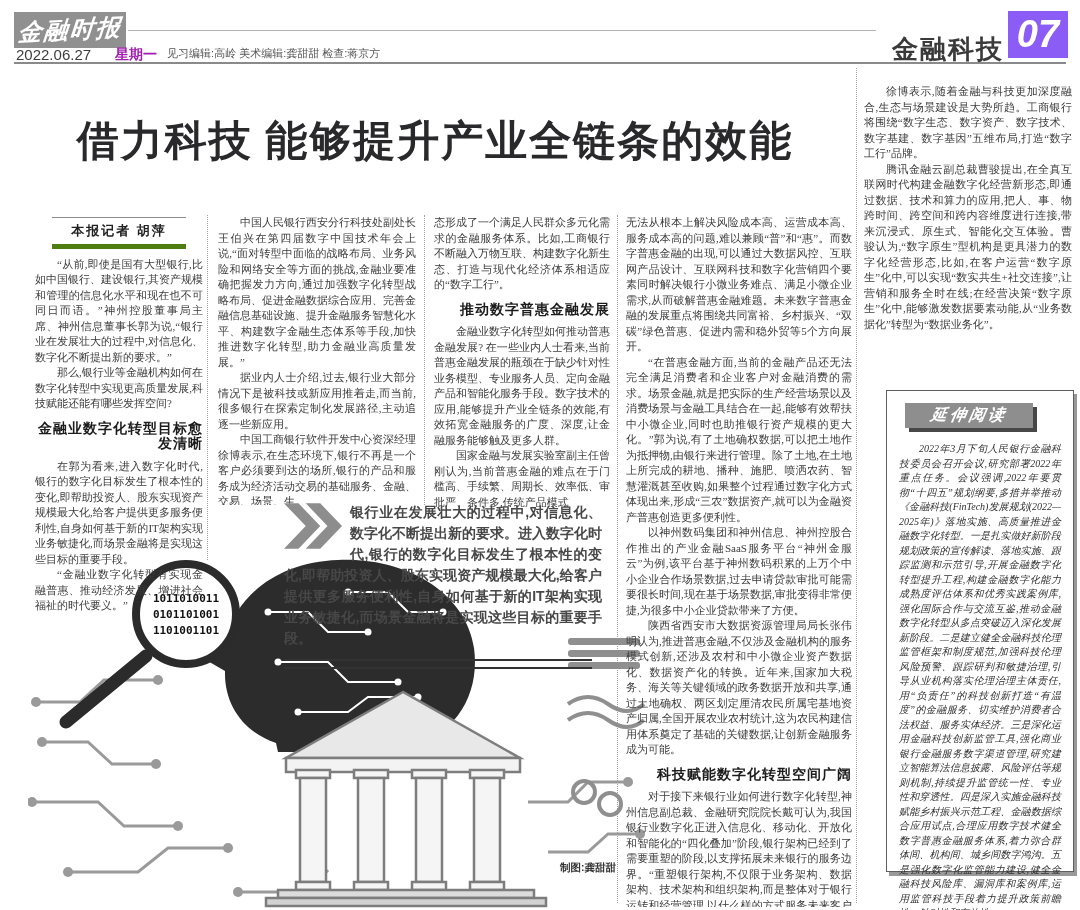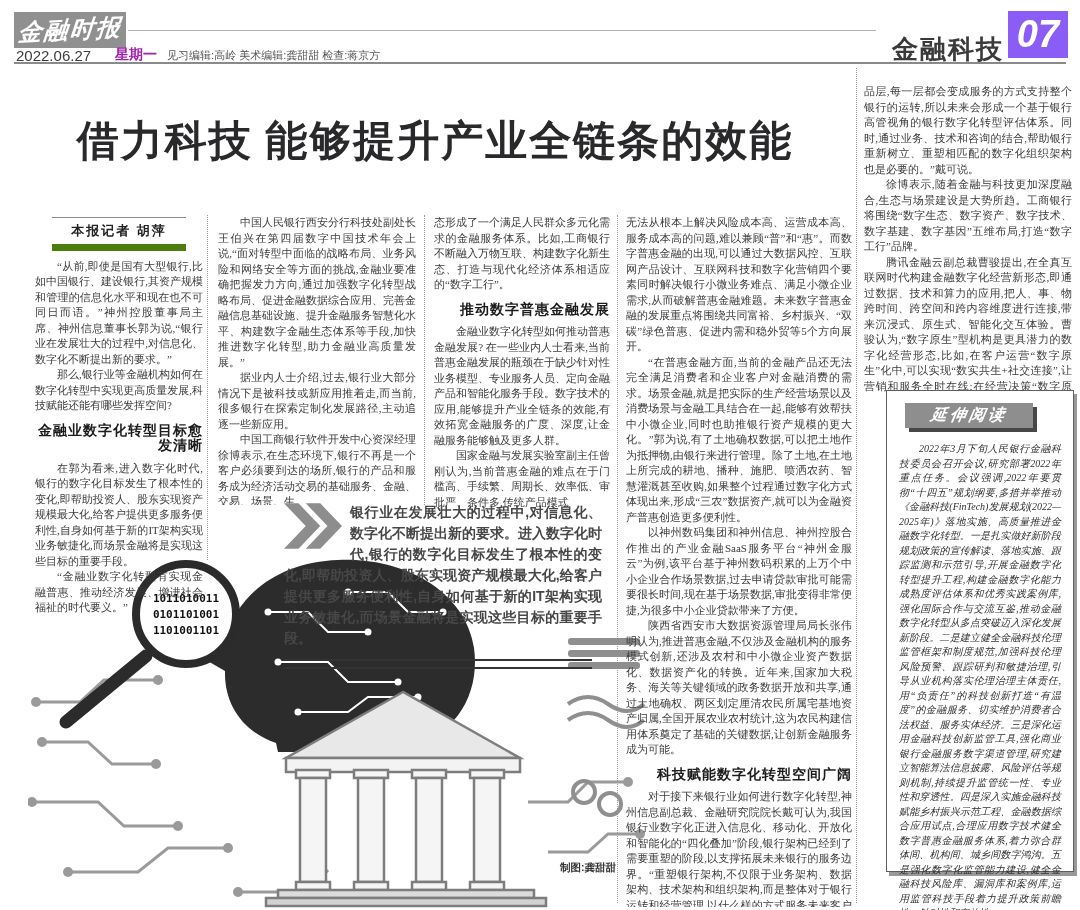--- a/index.html
+++ b/index.html
@@ -3,40 +3,40 @@
 <meta charset="utf-8">
 <style>
   html,body{margin:0;padding:0}
   body{width:1080px;height:910px;position:relative;background:#ffffff;overflow:hidden;
        font-family:"Liberation Serif",serif;color:#333}
   .abs{position:absolute}
   
   .logo-box{left:14px;top:12px;width:112px;height:36px;background:#909090;display:flex;align-items:center;justify-content:center}
   .logo-text{color:#fff;font-weight:bold;font-style:italic;font-size:24px;letter-spacing:2px;transform:rotate(-3deg) skewX(-8deg);font-family:"Liberation Serif",serif}
   .logo-line{left:128px;top:30px;width:748px;height:1px;background:#b3b3b3}
-  .date-row{left:16px;top:46px;display:flex;align-items:center;white-space:nowrap}
+  .date-row{left:16px;top:46px;display:flex;align-items:flex-start;white-space:nowrap}
   .date-text{font-size:15px;color:#3d3d3d;font-family:"Liberation Sans",sans-serif}
   .weekday{font-size:14px;font-weight:bold;color:#a21caf;margin-left:24px;font-family:"Liberation Sans",sans-serif}
   .editors{font-size:11px;color:#555;margin-left:10px;font-family:"Liberation Sans",sans-serif}
   .section-label{left:872px;top:32px;width:132px;text-align:right;font-size:26px;font-weight:bold;color:#3a3a3a;letter-spacing:2px;font-family:"Liberation Sans",sans-serif}
   .page-box{left:1008px;top:11px;width:60px;height:47px;background:#8b5cf6;display:flex;align-items:center;justify-content:center}
   .page-num{color:#fff;font-weight:bold;font-style:italic;font-size:38px;font-family:"Liberation Sans",sans-serif}
   .header-rule{left:14px;top:62px;width:1052px;height:2px;background:#8a8a8a}
   
   .headline{left:35px;top:112px;width:800px;text-align:center;font-size:42px;line-height:58px;font-weight:bold;color:#29282a;letter-spacing:2px;font-family:"Liberation Serif",serif}
   
   .col{font-size:11px;line-height:15.5px;text-align:justify;color:#3b3b3b;overflow:hidden;z-index:2}
   .col1{left:35px;top:215px;width:168px;height:420px}
   .col2{left:218px;top:215px;width:198px;height:290px}
   .col3{left:434px;top:215px;width:176px;height:292px}
   .col4{left:626px;top:215px;width:226px;height:692px}
   .col5{left:864px;top:84px;width:208px;height:312px}
   .para{text-indent:2em;margin:0}
   .no-indent{text-indent:0}
-  .byline{width:80%;margin:2px auto 8px auto;padding:5px 0;border-top:1px solid #8c8c8c;border-bottom:7px solid #4d7c0f;text-align:center;font-weight:bold;font-size:13px;letter-spacing:2px;color:#222;font-family:"Liberation Sans",sans-serif;text-indent:0}
+  .byline{width:80%;margin:2px auto 8px auto;padding:5px 0;border-top:1px solid #8c8c8c;border-bottom:5px solid #4d7c0f;text-align:center;font-weight:bold;font-size:13px;letter-spacing:2px;color:#222;font-family:"Liberation Sans",sans-serif;text-indent:0}
   .subhead{text-align:right;font-weight:bold;font-size:14px;color:#1c1c1c;margin:9px 0 7px 0;text-indent:0;font-family:"Liberation Sans",sans-serif;letter-spacing:1px}
   .sep{border-left:1px dotted #9f9f9f;width:0}
   
   .pullquote{left:284px;top:502px;width:318px;z-index:3}
   .pq-text{font-size:14px;line-height:21px;font-weight:bold;color:#474747;text-align:justify;font-family:"Liberation Sans",sans-serif}
   .pq-chevron{float:left;margin:0 8px 2px 0}
   .pq-rule{margin-top:10px;height:6px;border-top:2px solid #333;border-bottom:2px solid #333;width:97%}
   
   .sidebar{left:886px;top:390px;width:188px;height:482px;border:1px solid #5f5f5f;box-shadow:3px 4px 0 rgba(70,70,70,.55);background:#fff;box-sizing:border-box;padding:10px 12px;z-index:2}
   .sb-titlebar{position:relative;width:128px;height:25px;background:#8e8e8e;box-shadow:4px 4px 0 #474747;margin:2px 0 14px 6px;display:flex;align-items:center;justify-content:center}
@@ -94,21 +94,20 @@
 <div class="abs col col4">
   <p class="para no-indent">无法从根本上解决风险成本高、运营成本高、服务成本高的问题,难以兼顾“普”和“惠”。而数字普惠金融的出现,可以通过大数据风控、互联网产品设计、互联网科技和数字化营销四个要素同时解决银行小微业务难点、满足小微企业需求,从而破解普惠金融难题。未来数字普惠金融的发展重点将围绕共同富裕、乡村振兴、“双碳”绿色普惠、促进内需和稳外贸等5个方向展开。</p>
   <p class="para">“在普惠金融方面,当前的金融产品还无法完全满足消费者和企业客户对金融消费的需求。场景金融,就是把实际的生产经营场景以及消费场景与金融工具结合在一起,能够有效帮扶中小微企业,同时也助推银行资产规模的更大化。”郭为说,有了土地确权数据,可以把土地作为抵押物,由银行来进行管理。除了土地,在土地上所完成的耕地、播种、施肥、喷洒农药、智慧灌溉甚至收购,如果整个过程通过数字化方式体现出来,形成“三农”数据资产,就可以为金融资产普惠创造更多便利性。</p>
   <p class="para">以神州数码集团和神州信息、神州控股合作推出的产业金融SaaS服务平台“神州金服云”为例,该平台基于神州数码积累的上万个中小企业合作场景数据,过去申请贷款审批可能需要很长时间,现在基于场景数据,审批变得非常便捷,为很多中小企业贷款带来了方便。</p>
   <p class="para">陕西省西安市大数据资源管理局局长张伟明认为,推进普惠金融,不仅涉及金融机构的服务模式创新,还涉及农村和中小微企业资产数据化、数据资产化的转换。近年来,国家加大税务、海关等关键领域的政务数据开放和共享,通过土地确权、两区划定厘清农民所属宅基地资产归属,全国开展农业农村统计,这为农民构建信用体系奠定了基础的关键数据,让创新金融服务成为可能。</p>
   <p class="subhead">科技赋能数字化转型空间广阔</p>
   <p class="para">对于接下来银行业如何进行数字化转型,神州信息副总裁、金融研究院院长戴可认为,我国银行业数字化正进入信息化、移动化、开放化和智能化的“四化叠加”阶段,银行架构已经到了需要重塑的阶段,以支撑拓展未来银行的服务边界。“重塑银行架构,不仅限于业务架构、数据架构、技术架构和组织架构,而是整体对于银行运转和经营管理,以什么样的方式服务未来客户和未来经济,这是从上到下体系的变化。未来银行架构应该提供基于业务视角的XaaS服务,不管是业务作为服务层还是产</p>
 </div>
 
 <div class="abs col col5">
-  <p class="para no-indent">品层,每一层都会变成服务的方式支持整个银行的运转,所以未来会形成一个基于银行高管视角的银行数字化转型评估体系。同时,通过业务、技术和咨询的结合,帮助银行重新树立、重塑相匹配的数字化组织架构也是必要的。”戴可说。</p>
   <p class="para">徐博表示,随着金融与科技更加深度融合,生态与场景建设是大势所趋。工商银行将围绕“数字生态、数字资产、数字技术、数字基建、数字基因”五维布局,打造“数字工行”品牌。</p>
   <p class="para">腾讯金融云副总裁曹骏提出,在全真互联网时代构建金融数字化经营新形态,即通过数据、技术和算力的应用,把人、事、物跨时间、跨空间和跨内容维度进行连接,带来沉浸式、原生式、智能化交互体验。曹骏认为,“数字原生”型机构是更具潜力的数字化经营形态,比如,在客户运营“数字原生”化中,可以实现“数实共生+社交连接”,让营销和服务全时在线;在经营决策“数字原生”化中,能够激发数据要素动能,从“业务数据化”转型为“数据业务化”。</p>
 </div>
 
 <div class="abs pullquote">
   <div class="pq-text">
     <svg class="pq-chevron" width="58" height="48" viewBox="0 0 64 50">
       <polygon points="0,0 16,0 40,25 16,50 0,50 24,25" fill="#8d8d8d"></polygon>
       <polygon points="24,0 40,0 64,25 40,50 24,50 48,25" fill="#8d8d8d"></polygon>
     </svg><span>银行业在发展壮大的过程中,对信息化、数字化不断提出新的要求。进入数字化时代,银行的数字化目标发生了根本性的变化,即帮助投资人、股东实现资产规模最大化,给客户提供更多服务便利性,自身如何基于新的IT架构实现业务敏捷化,而场景金融将是实现这些目标的重要手段。</span>

